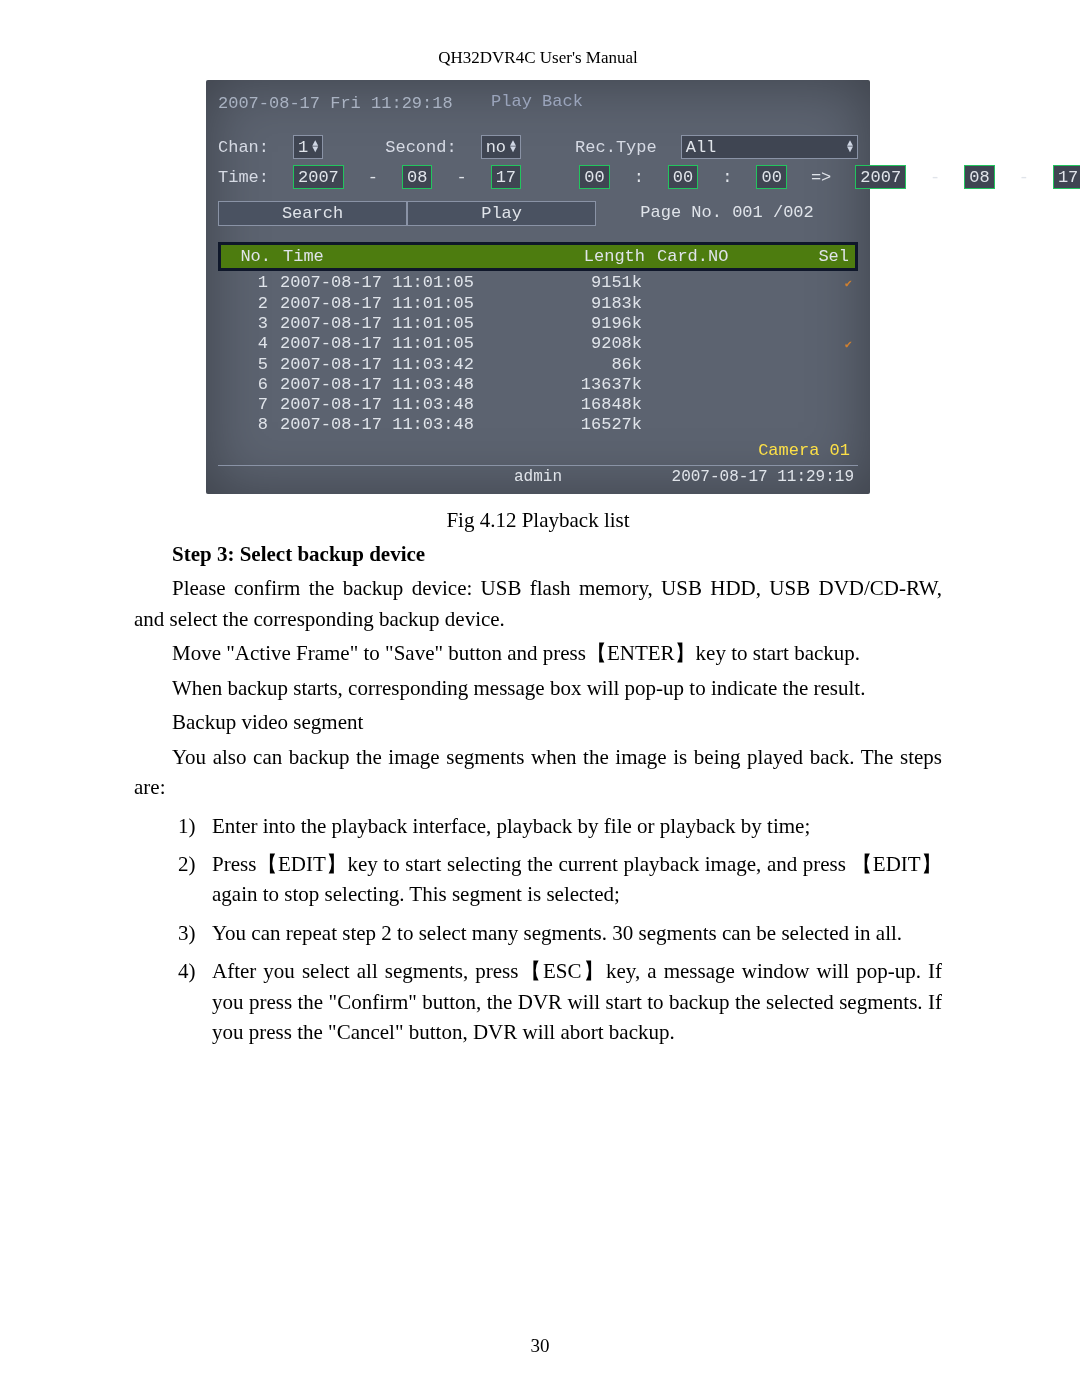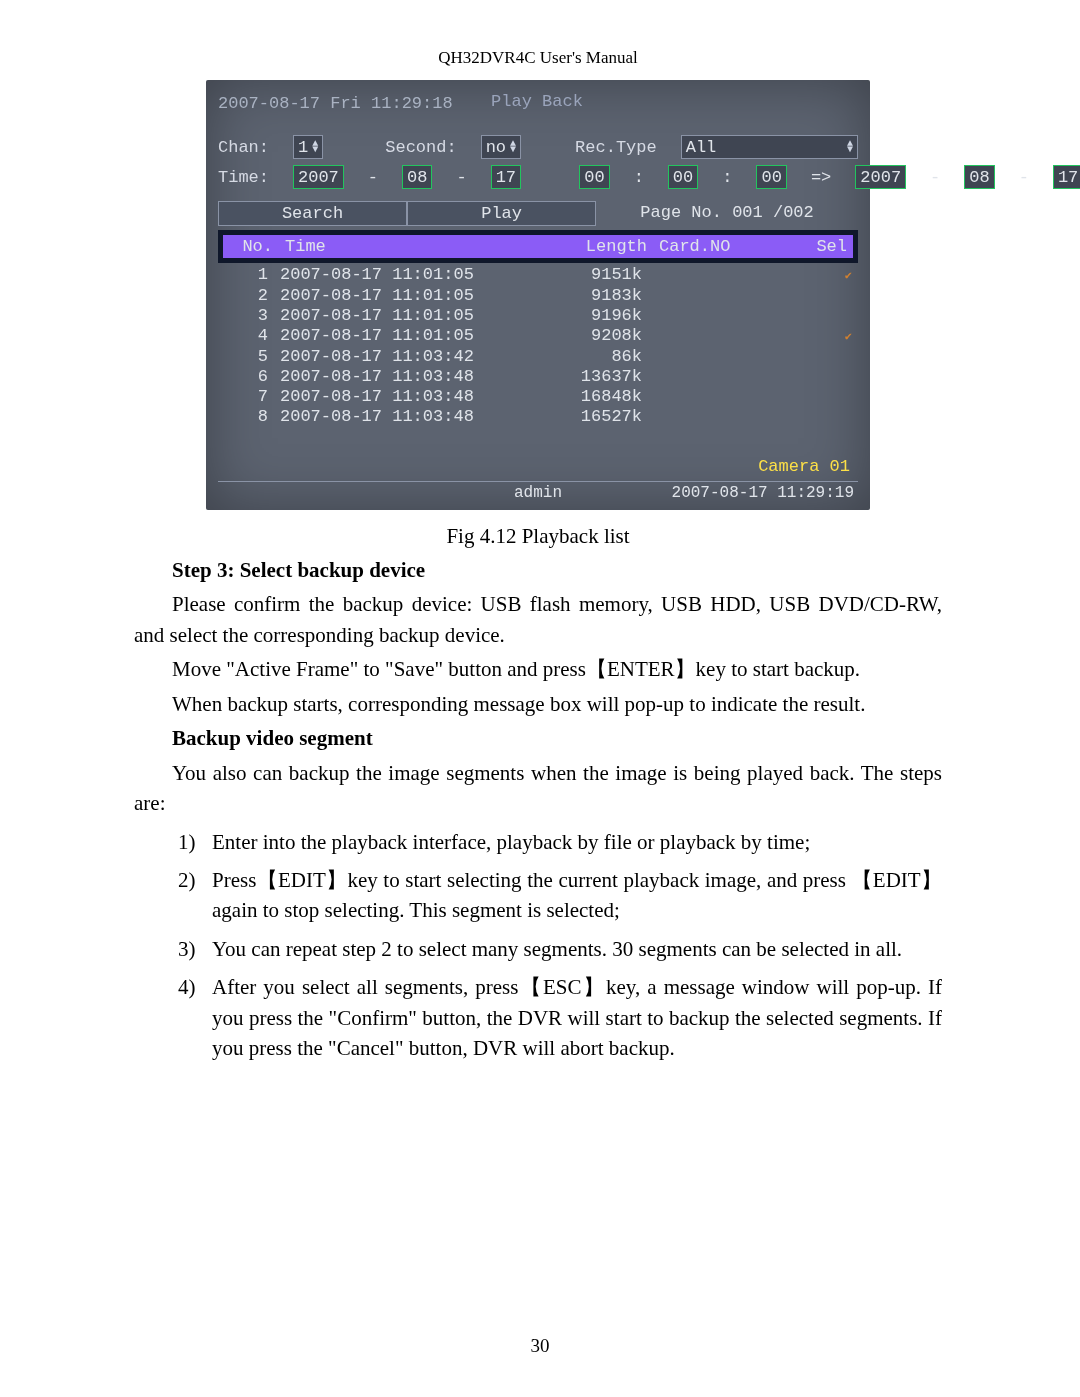--- a/index.html
+++ b/index.html
@@ -18,44 +18,44 @@
        display:inline-flex;align-items:center}
   .sel{background:#3f4552;border:1px solid #8a93a6;padding:0 4px;min-height:22px;
        display:inline-flex;align-items:center;gap:4px}
   .spn{display:inline-flex;flex-direction:column;line-height:6px;font-size:10px;color:#cfd6e4}
   .spn::before{content:"▲"}
   .spn::after{content:"▼"}
   .btnrow{display:flex;gap:0;margin-top:12px}
   .btn{flex:1;text-align:center;border:1px solid #8a93a6;background:#4a5261;
        padding:2px 0}
   .pg{flex:1.4;text-align:center;padding:2px 0}
-  .thead{display:flex;background:#8b5cf6;border:5px solid #0f172a;margin-top:4px}
+  .thead{display:flex;background:#4d7c0f;border:3px solid #0f172a;margin-top:16px}
   .thead>div{padding:2px 6px}
   .c-no{width:44px;text-align:right}
   .c-tm{width:240px}
   .c-len{width:110px;text-align:right}
   .c-cd{width:130px}
   .c-sel{flex:1;text-align:right;padding-right:6px}
   .tbody{padding:2px 0}
   .trow{display:flex}
   .trow>div{padding:0 6px;line-height:20px}
   .chk{color:#d08030;font-size:12px}
   .saverow{display:flex;align-items:center;gap:8px;margin-top:12px}
   .btn2{border:1px solid #8a93a6;background:#4a5261;padding:1px 8px}
   .cam{position:absolute;right:20px;bottom:34px;color:#fde047;font-family:"Courier New",monospace}
-  .foot{margin-top:52px;border-top:1px solid #8a93a6;display:flex;
+  .foot{margin-top:28px;border-top:1px solid #8a93a6;display:flex;
         justify-content:center;gap:60px;padding-top:2px;font-size:16px}
   .foot .ts{position:absolute;right:16px}
   
   .cap{text-align:center;font-size:21px;margin:14px 0 6px 0}
   .body{font-size:21px;line-height:1.45}
   .step{font-weight:bold;margin:4px 0 0 38px}
   .para{text-align:justify;margin:4px 0}
   .ind{text-indent:38px}
-  .bold{font-weight:bold}
+  .bold{font-weight:normal}
   .list{margin:6px 0 0 44px;padding:0;list-style:none}
   .list li{display:flex;margin:8px 0;text-align:justify}
   .list .n{width:34px;flex:none}
   .list .t{flex:1}
   .pnum{position:absolute;left:0;right:0;text-align:center;bottom:40px;font-size:19px}
 </style>
 </head>
 <body>
 
 <div class="page">

